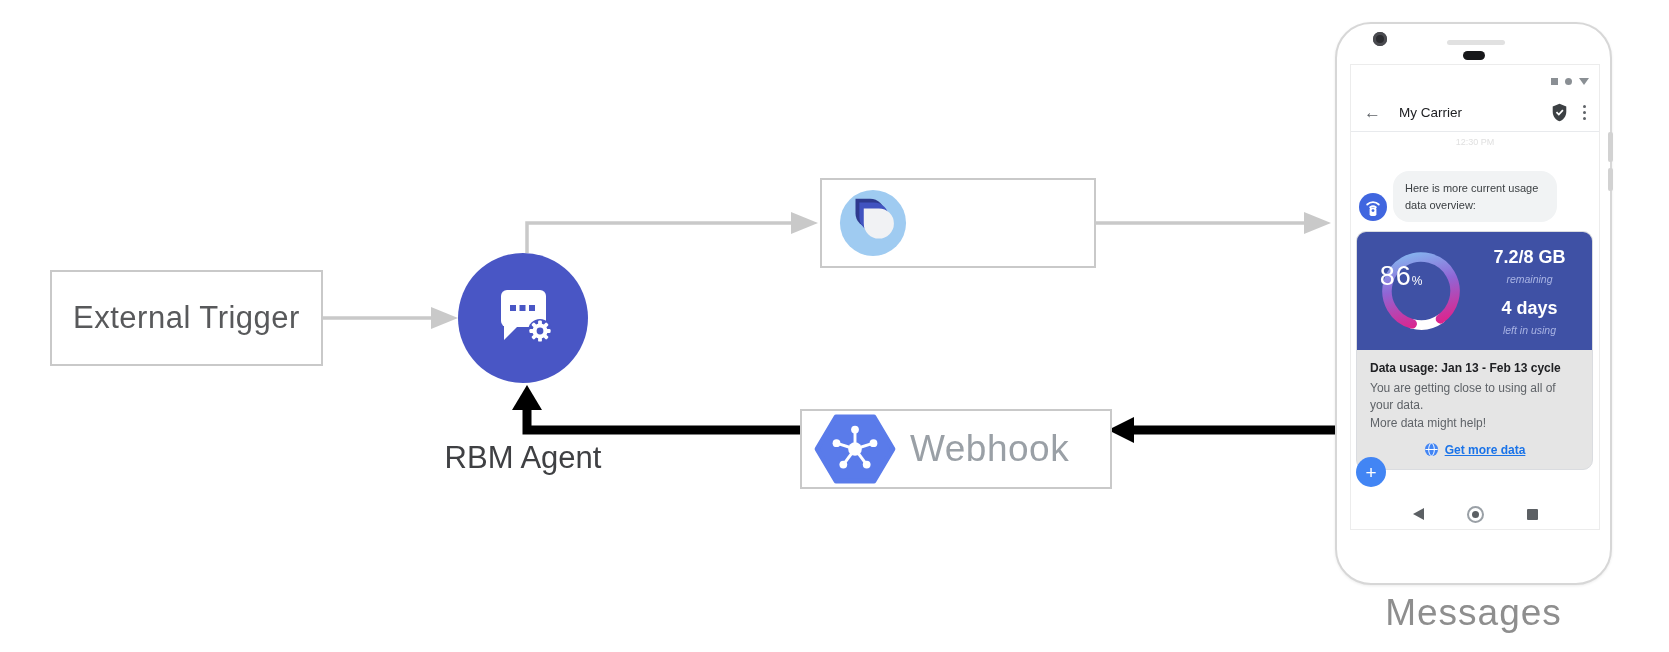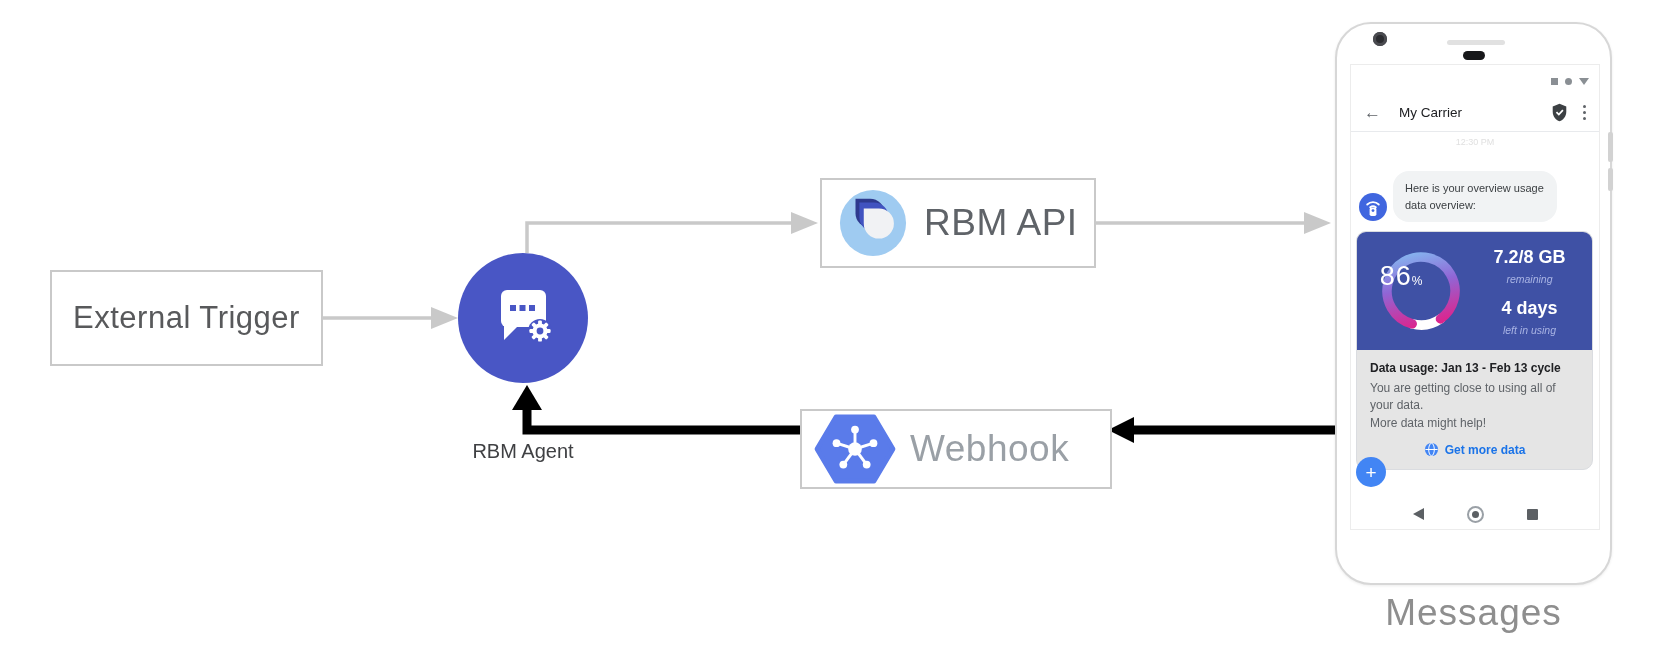--- a/index.html
+++ b/index.html
@@ -11,21 +11,21 @@
         align-items:center;justify-content:center;box-sizing:border-box;}
   .dlabel{font-weight:300;color:#5f6368;letter-spacing:.5px;}
   #ext-box{left:50px;top:270px;width:273px;height:96px;}
   #ext-box .dlabel{font-size:31px;color:#58595b;}
   #api-box{left:820px;top:178px;width:276px;height:90px;border-width:2px;justify-content:flex-start;padding-left:16px;}
   #api-box .dlabel{font-size:37px;margin-left:16px;}
   #wh-box{left:800px;top:377px;width:312px;height:80px;justify-content:flex-start;padding-left:12px;margin-top:32px;}
   #wh-box .dlabel{font-size:37px;color:#9aa0a6;margin-left:14px;}
   #agent-circle{left:458px;top:253px;width:130px;height:130px;border-radius:50%;
         background:#4956C5;display:flex;align-items:center;justify-content:center;}
-  #agent-label{left:408px;top:440px;width:230px;text-align:center;font-size:20px;
+  #agent-label{left:408px;top:440px;width:230px;text-align:center;font-size:31px;
         font-weight:300;color:#3f4043;}
   #phone-caption{left:1335px;top:592px;width:277px;text-align:center;font-size:37px;
         font-weight:300;color:#8e8e8e;letter-spacing:1px;}
   
   #phone{left:1335px;top:22px;width:277px;height:563px;background:#fff;
          border:2px solid #d7d7d7;border-radius:36px;box-sizing:border-box;
          box-shadow:0 1px 3px rgba(0,0,0,.08);}
   #camera{left:36px;top:8px;width:14px;height:14px;border-radius:50%;
           background:#2b2c30;box-shadow:inset 0 0 0 3px #4a4b50;}
   #speaker-slit{left:110px;top:16px;width:58px;height:5px;border-radius:3px;background:#e1e1e1;}
@@ -69,21 +69,21 @@
           flex-direction:column;align-items:center;justify-content:center;text-align:center;}
   .big-val{font-size:18px;font-weight:700;color:#fff;}
   .small-lab{font-size:10.5px;color:#A9B4E4;margin-top:5px;font-style:italic;}
   #col-gap{height:13px;}
   #card-bottom{padding:11px 13px 12px 13px;}
   #card-title{font-size:12px;font-weight:700;color:#202124;}
   #card-body{margin-top:5px;font-size:12px;line-height:1.45;color:#5f6368;}
   #card-body span{display:block;}
   #card-action{margin-top:10px;display:flex;align-items:center;justify-content:center;gap:6px;
           cursor:pointer;}
-  #card-action span{font-size:12px;font-weight:600;color:#1A73E8;}
+  #card-action span{font-size:12px;font-weight:600;color:#1A73E8;text-decoration:underline;}
   
   #plus-btn{position:absolute;left:5px;top:392px;width:30px;height:30px;border-radius:50%;
           background:#4285F4;color:#fff;font-size:19px;font-weight:400;display:flex;
           align-items:center;justify-content:center;line-height:1;cursor:pointer;}
   #pill{position:absolute;left:43px;top:390px;width:188px;height:34px;border:1.5px solid #e2e2e2;
           border-radius:18px;display:flex;align-items:center;padding:0 10px;box-sizing:border-box;
           background:#fff;}
   #pill input{flex:1;border:none;outline:none;font-size:12px;color:#3c4043;min-width:0;
           font-family:"Liberation Sans",sans-serif;background:transparent;}
   #pill input::placeholder{color:#9aa0a6;}
@@ -155,21 +155,20 @@
   </div>
   <div class="abs" id="agent-label">RBM Agent</div>
 
   <div class="dbox" id="api-box">
     <svg width="70" height="70" viewBox="0 0 72 72">
       <circle cx="36" cy="36" r="34" fill="#9FCBF1"></circle>
       <path d="M33,11 A15,15 0 1,1 18,26 L18,11 Z" fill="#2E3A8E"></path>
       <path d="M37,15 A15,15 0 1,1 22,30 L22,15 Z" fill="#4153C0"></path>
       <path d="M42,21 A15.5,15.5 0 1,1 26.5,36.5 L26.5,21 Z" fill="#F1F2F4"></path>
     </svg>
-    <span class="dlabel">RBM API</span>
   </div>
 
   <div class="dbox" id="wh-box">
     <svg width="82" height="72" viewBox="0 0 84 74">
       <polygon points="3,37 22.5,4 61.5,4 81,37 61.5,70 22.5,70" fill="#5A7BEA" stroke="#5A7BEA" stroke-width="5" stroke-linejoin="round"></polygon>
       <g stroke="#fff" stroke-width="3">
         <line x1="42" y1="37" x2="42" y2="17"></line>
         <line x1="42" y1="37" x2="61" y2="31"></line>
         <line x1="42" y1="37" x2="54" y2="53"></line>
         <line x1="42" y1="37" x2="30" y2="53"></line>
@@ -224,21 +223,21 @@
           <g stroke="#fff" fill="none" stroke-width="1.8" stroke-linecap="round">
             <path d="M8.2 11.5 a8.2 8.2 0 0 1 11.6 0"></path>
             <path d="M11.2 14.3 a4.3 4.3 0 0 1 5.6 0"></path>
           </g>
           <rect x="10.6" y="14.6" width="6.8" height="8.4" rx="1.8" fill="#fff"></rect>
           <circle cx="14" cy="17.6" r="1.4" fill="#4066DF"></circle>
         </svg>
       </div>
 
       <div id="bubble">
-        <span>Here is your overview usage</span>
+        <span>Here is more current usage</span>
         <span>data overview:</span>
       </div>
 
       <div id="usage-card">
         <div id="card-top">
           <svg id="gauge" viewBox="0 0 88 88">
             <defs>
               <linearGradient id="gaugeGrad" x1="0" y1="0.85" x2="1" y2="0.3">
                 <stop offset="0%" stop-color="#85B8F0"></stop>
                 <stop offset="45%" stop-color="#9066D6"></stop>

